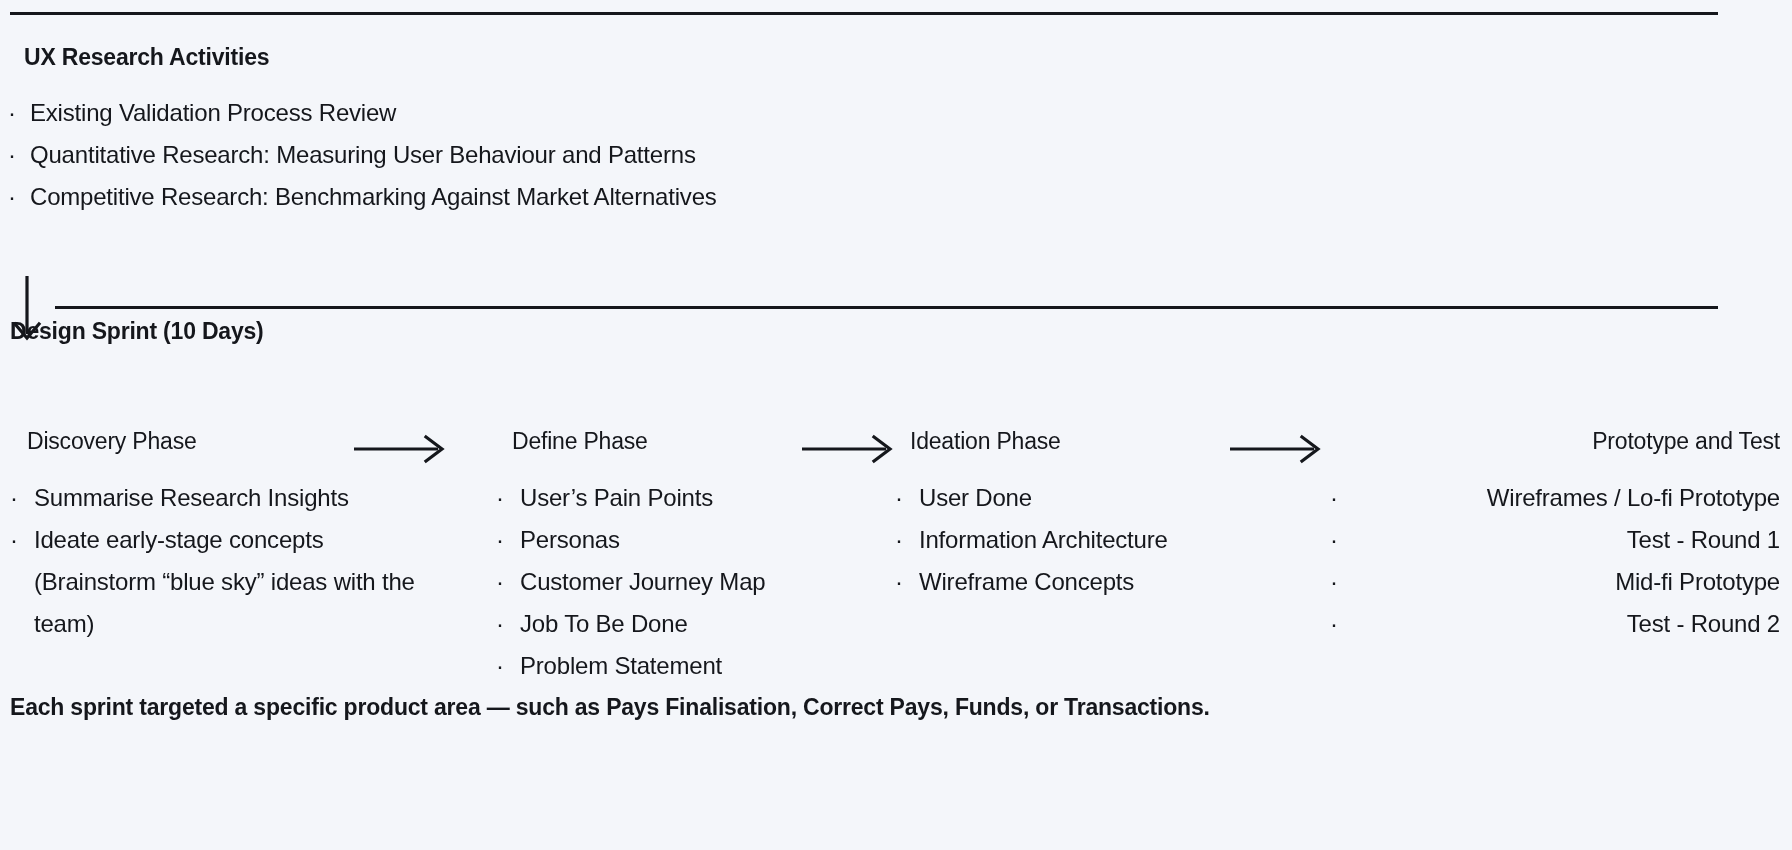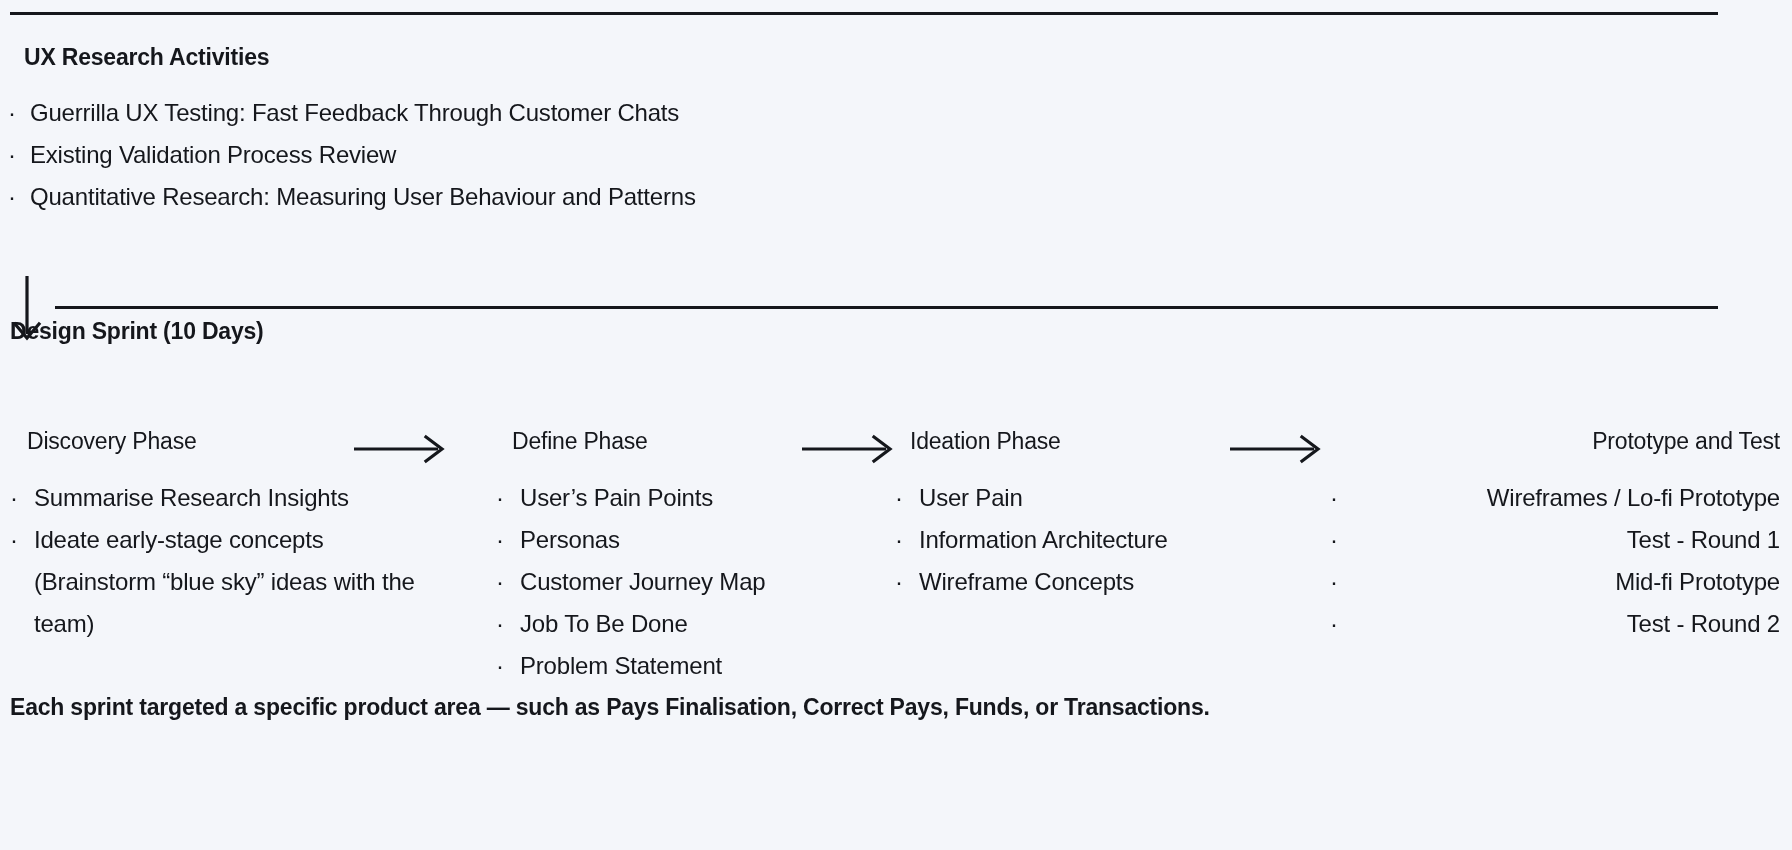--- a/index.html
+++ b/index.html
@@ -121,23 +121,23 @@
   }
 </style>
 </head>
 <body>
 
 <div class="rule" id="rule-top"></div>
 
 <div class="section-heading" id="heading-ux">UX Research Activities</div>
 
 <ul class="bullet-list" id="list-research">
-  <li>Guerrilla UX Testing: Fast Feedback Through Customer Chats</li>
   <li>Existing Validation Process Review</li>
   <li>Quantitative Research: Measuring User Behaviour and Patterns</li>
+  <li>Competitive Research: Benchmarking Against Market Alternatives</li>
 </ul>
 
 <svg id="arrow-down" viewBox="0 0 36 72">
   <path d="M17 2 L17 60" stroke="#15171c" stroke-width="3.2" fill="none"></path>
   <path d="M5 50 L17 64 L29 50" stroke="#15171c" stroke-width="3.2" fill="none" stroke-linecap="square" stroke-linejoin="miter"></path>
 </svg>
 
 <div class="rule" id="rule-mid"></div>
 
 <div class="section-heading" id="heading-sprint">Design Sprint (10 Days)</div>
@@ -157,21 +157,21 @@
     <li>Personas</li>
     <li>Customer Journey Map</li>
     <li>Job To Be Done</li>
     <li>Problem Statement</li>
   </ul>
 </div>
 
 <div class="phase-col" id="col-ideation">
   <div class="phase-title">Ideation Phase</div>
   <ul class="bullet-list">
-    <li>User Pain</li>
+    <li>User Done</li>
     <li>Information Architecture</li>
     <li>Wireframe Concepts</li>
   </ul>
 </div>
 
 <div class="phase-col" id="col-prototype">
   <div class="phase-title">Prototype and Test</div>
   <ul class="bullet-list">
     <li>Wireframes / Lo-fi Prototype</li>
     <li>Test - Round 1</li>

